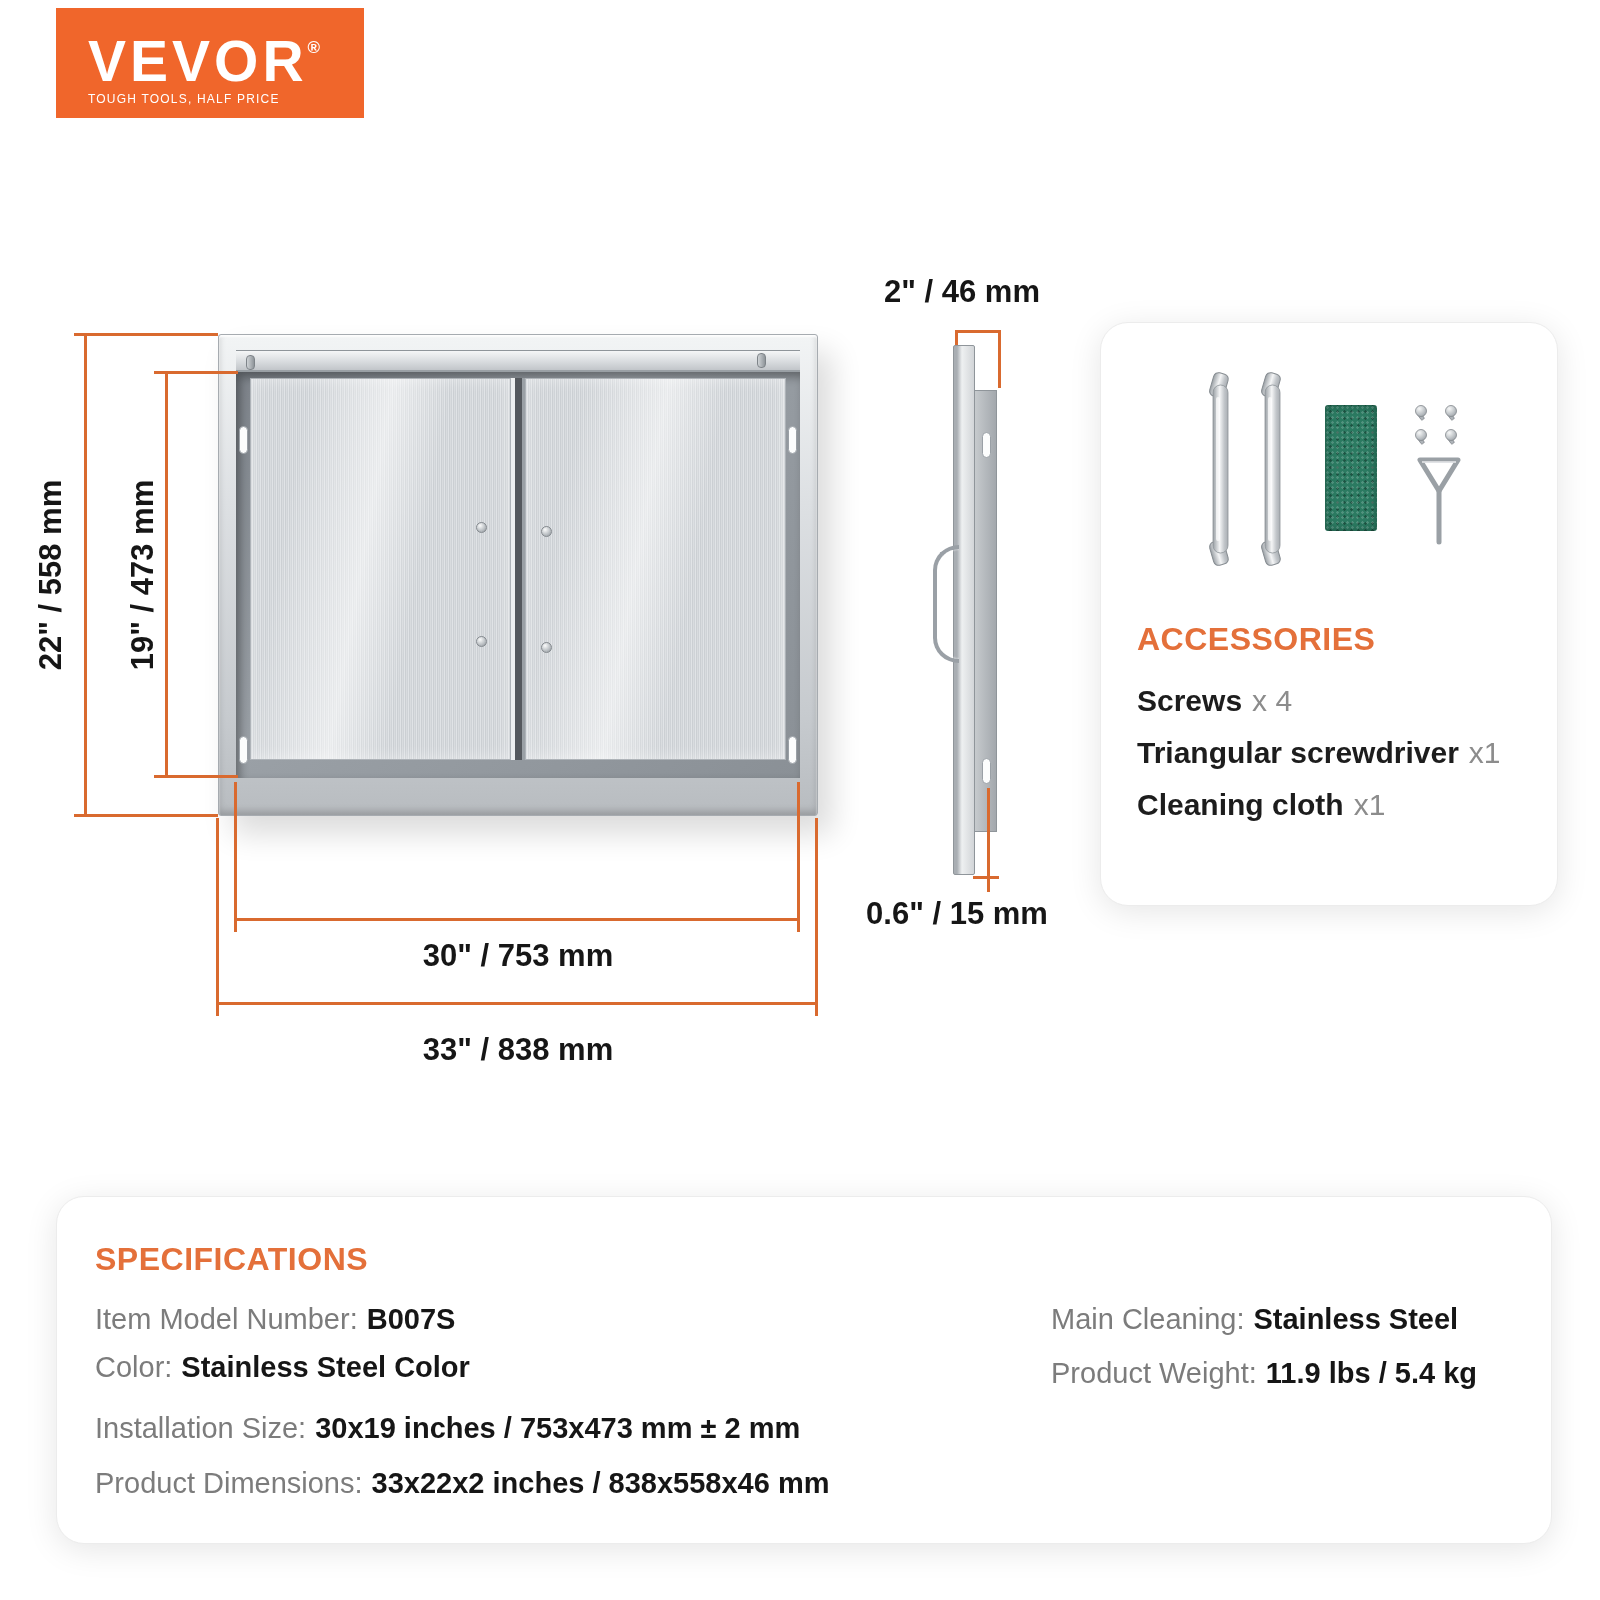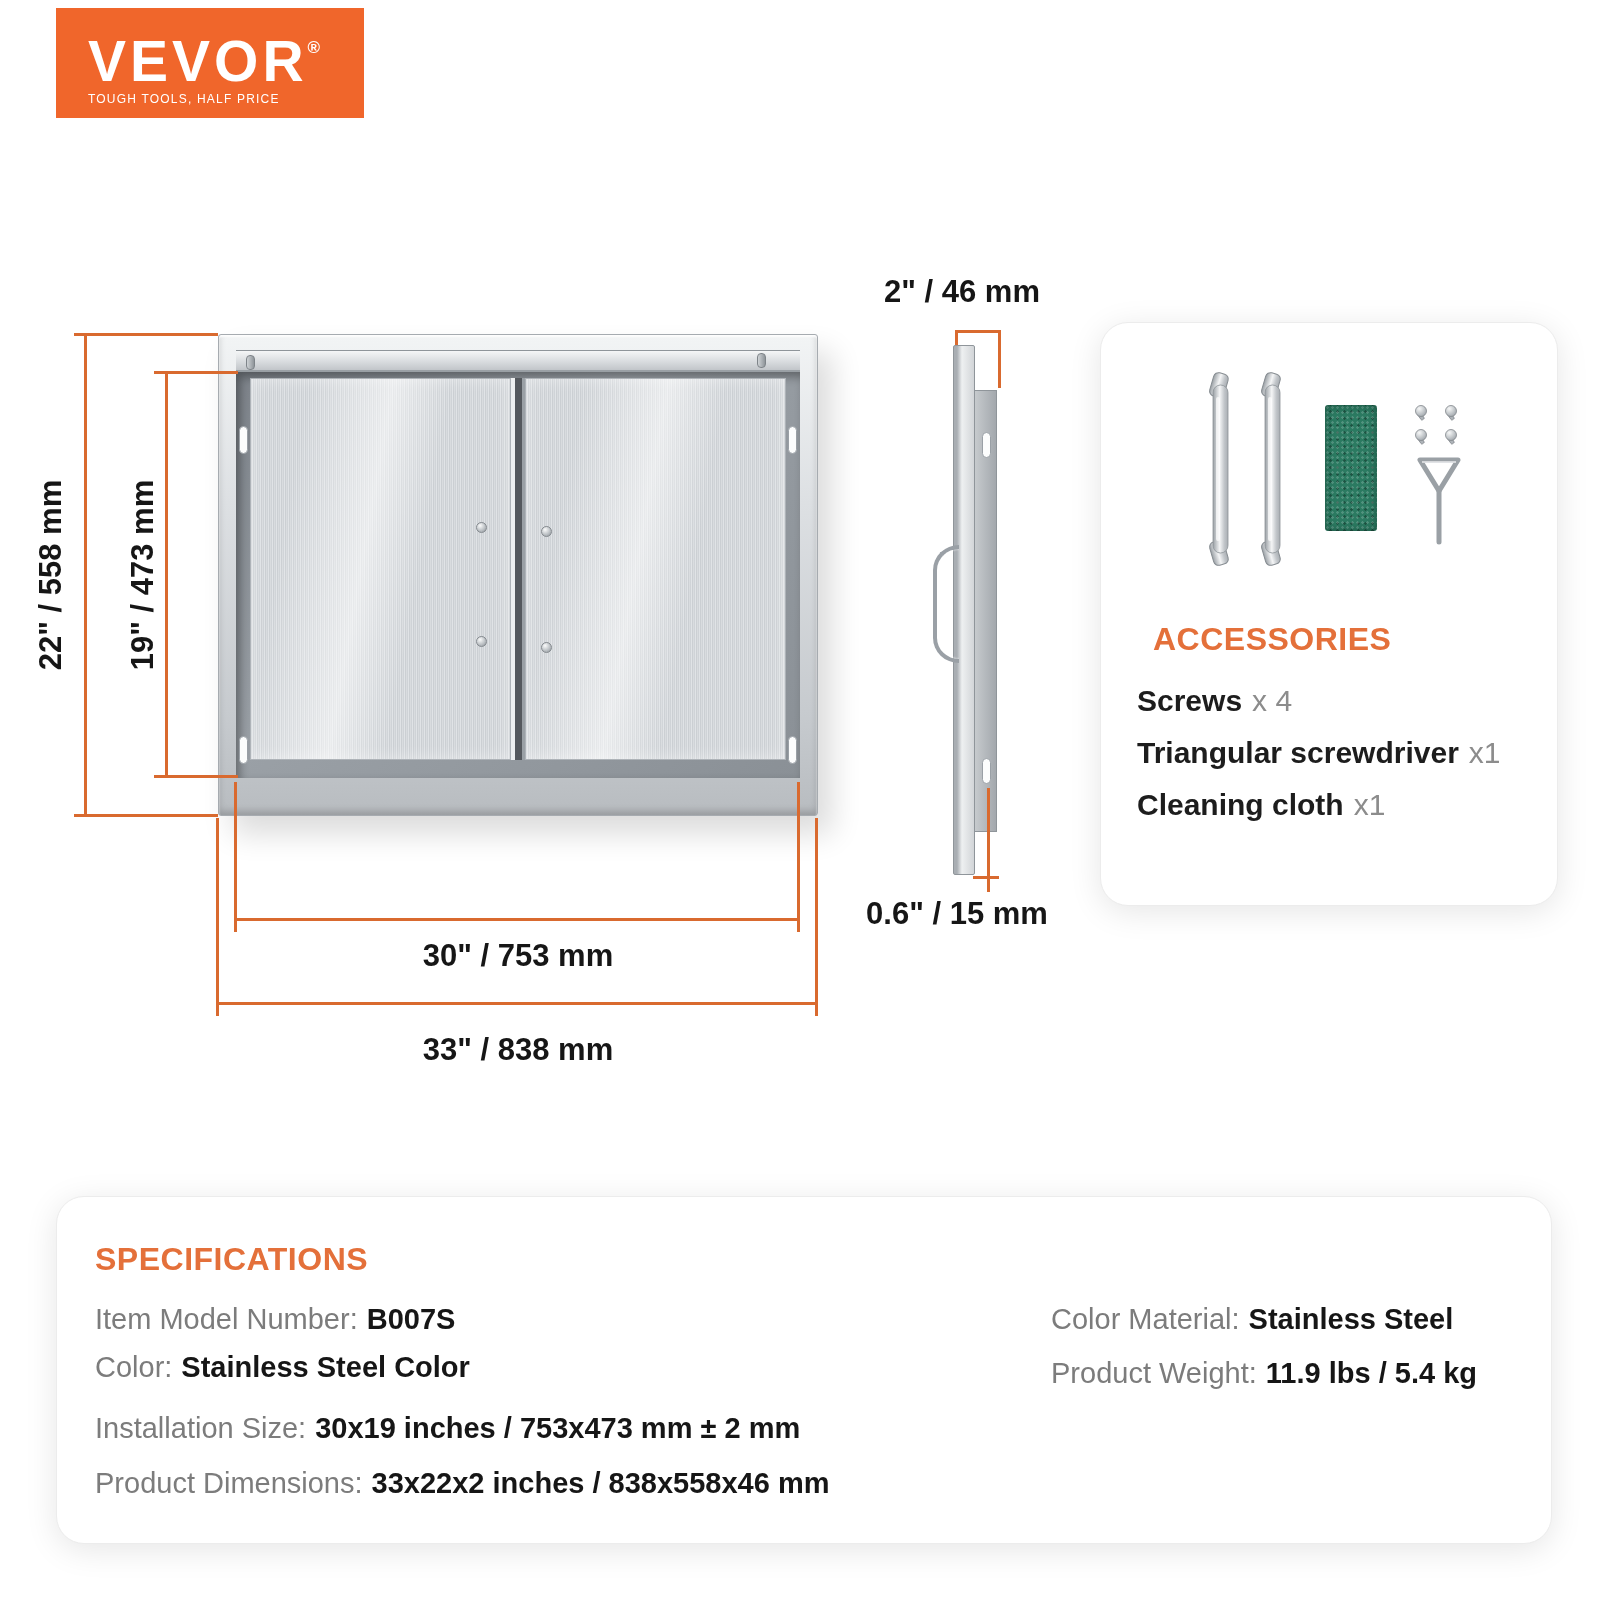--- a/index.html
+++ b/index.html
@@ -66,21 +66,21 @@
     border:4px solid #9aa0a6;border-right:none;
     border-radius:60px 0 0 60px / 58px 0 0 58px;
     box-shadow:inset 2px 0 2px rgba(255,255,255,.8);}
 
   
   .card{background:#fff;border:1px solid #ececec;border-radius:28px;
     box-shadow:0 6px 32px rgba(0,0,0,.10);}
   .acc-card{left:1100px;top:322px;width:458px;height:584px;}
   .spec-card{left:56px;top:1196px;width:1496px;height:348px;}
   .sec-title{font-size:32px;font-weight:700;color:var(--heading_orange,#E4703A);letter-spacing:.5px;}
-  .acc-title{left:52px;top:298px;}
+  .acc-title{left:36px;top:298px;}
   .acc-list{left:36px;top:352px;}
   .acc-row{font-size:30px;line-height:52px;white-space:nowrap;}
   .acc-name{font-weight:700;color:#1d1d1d;}
   .acc-qty{color:var(--qty_gray,#8C8C8C);margin-left:10px;}
   .pad{left:224px;top:82px;width:52px;height:126px;border-radius:3px;
     background-color:var(--pad_green,#2B7A61);
     background-image:radial-gradient(rgba(255,255,255,.18) 1px,transparent 1.5px),
                      radial-gradient(rgba(0,0,0,.30) 1px,transparent 1.5px);
     background-size:5px 5px,7px 7px;background-position:0 0,2px 3px;
     box-shadow:inset 0 0 10px rgba(0,0,0,.35);}
@@ -213,17 +213,17 @@
   </div>
 
   <div class="abs card spec-card">
     <div class="abs sec-title spec-title">SPECIFICATIONS</div>
 
     <div class="abs spec-row" style="left:38px;top:104px;"><span class="spec-lbl">Item Model Number:</span><span class="spec-val">B007S</span></div>
     <div class="abs spec-row" style="left:38px;top:152px;"><span class="spec-lbl">Color:</span><span class="spec-val">Stainless Steel Color</span></div>
     <div class="abs spec-row" style="left:38px;top:213px;"><span class="spec-lbl">Installation Size:</span><span class="spec-val">30x19 inches / 753x473 mm ± 2 mm</span></div>
     <div class="abs spec-row" style="left:38px;top:268px;text-align:right;"><span class="spec-lbl">Product Dimensions:</span><span class="spec-val">33x22x2 inches / 838x558x46 mm</span></div>
 
-    <div class="abs spec-row" style="left:994px;top:104px;"><span class="spec-lbl">Color Material:</span><span class="spec-val">Stainless Steel</span></div>
+    <div class="abs spec-row" style="left:994px;top:104px;"><span class="spec-lbl">Main Cleaning:</span><span class="spec-val">Stainless Steel</span></div>
     <div class="abs spec-row" style="left:994px;top:158px;"><span class="spec-lbl">Product Weight:</span><span class="spec-val">11.9 lbs / 5.4 kg</span></div>
   </div>
 
 </div>
 
 </body></html>

